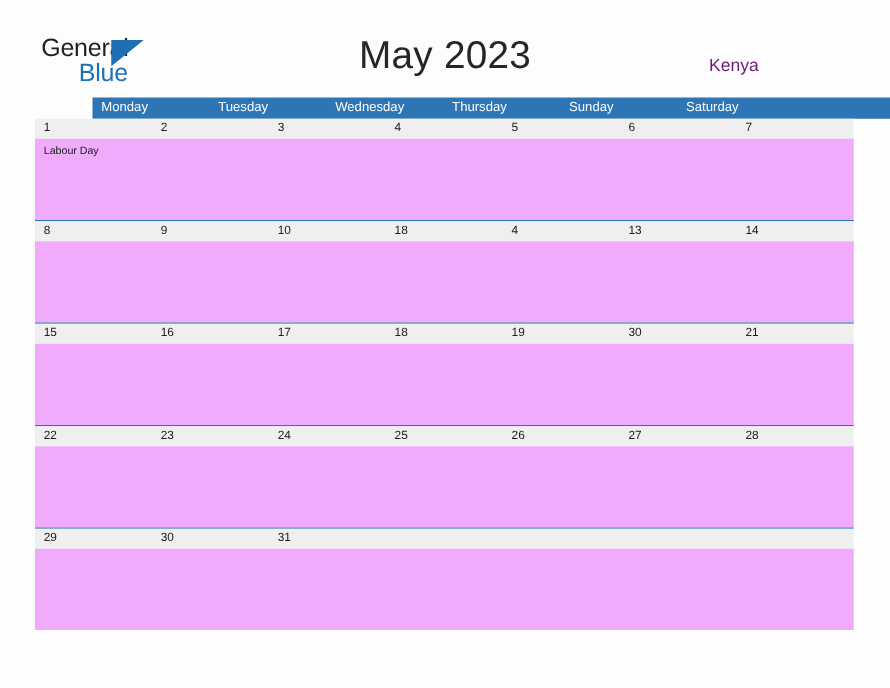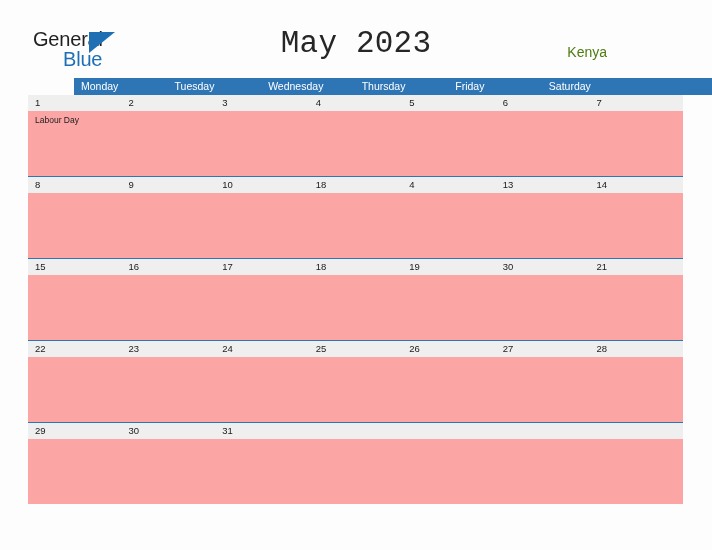--- a/index.html
+++ b/index.html
@@ -64,30 +64,30 @@
   }
 
   .cal-title {
     position: absolute;
     left: 0;
     top: 26px;
     width: 712px;
     text-align: center;
     font-size: 31px;
     color: #262626;
-    font-family: Liberation Mono, monospace;
+    font-family: Liberation Sans, sans-serif;
     letter-spacing: 0.2px;
   }
 
   .country {
     position: absolute;
     right: 29px;
     top: 44px;
     font-size: 14px;
-    color: #4d7c0f;
+    color: #701a75;
     font-family: "Liberation Sans", sans-serif;
   }
 
   
   .calendar {
     position: absolute;
     left: 28px;
     top: 78px;
     width: 655px;
   }
@@ -131,21 +131,21 @@
     padding-left: 7px;
     font-size: 9.5px;
     line-height: 16px;
     color: #202020;
     font-family: "Liberation Sans", sans-serif;
   }
   .event-band {
     display: flex;
     width: 655px;
     height: 65px;
-    background: #fca5a5;
+    background: #f0abfc;
   }
   .event-cell {
     width: 93.57px;
     height: 65px;
     box-sizing: border-box;
     padding: 4px 5px 0 7px;
     font-size: 8.5px;
     line-height: 11px;
     color: #202020;
     font-family: "Liberation Sans", sans-serif;
@@ -171,21 +171,21 @@
 
   </div>
 
   <div class="calendar">
 
     <div class="weekday-row">
       <div class="weekday-cell">Monday</div>
       <div class="weekday-cell">Tuesday</div>
       <div class="weekday-cell">Wednesday</div>
       <div class="weekday-cell">Thursday</div>
-      <div class="weekday-cell">Friday</div>
+      <div class="weekday-cell">Sunday</div>
       <div class="weekday-cell">Saturday</div>
     </div>
 
     <div class="week-row first">
       <div class="daynum-band">
         <div class="daynum-cell">1</div>
         <div class="daynum-cell">2</div>
         <div class="daynum-cell">3</div>
         <div class="daynum-cell">4</div>
         <div class="daynum-cell">5</div>

